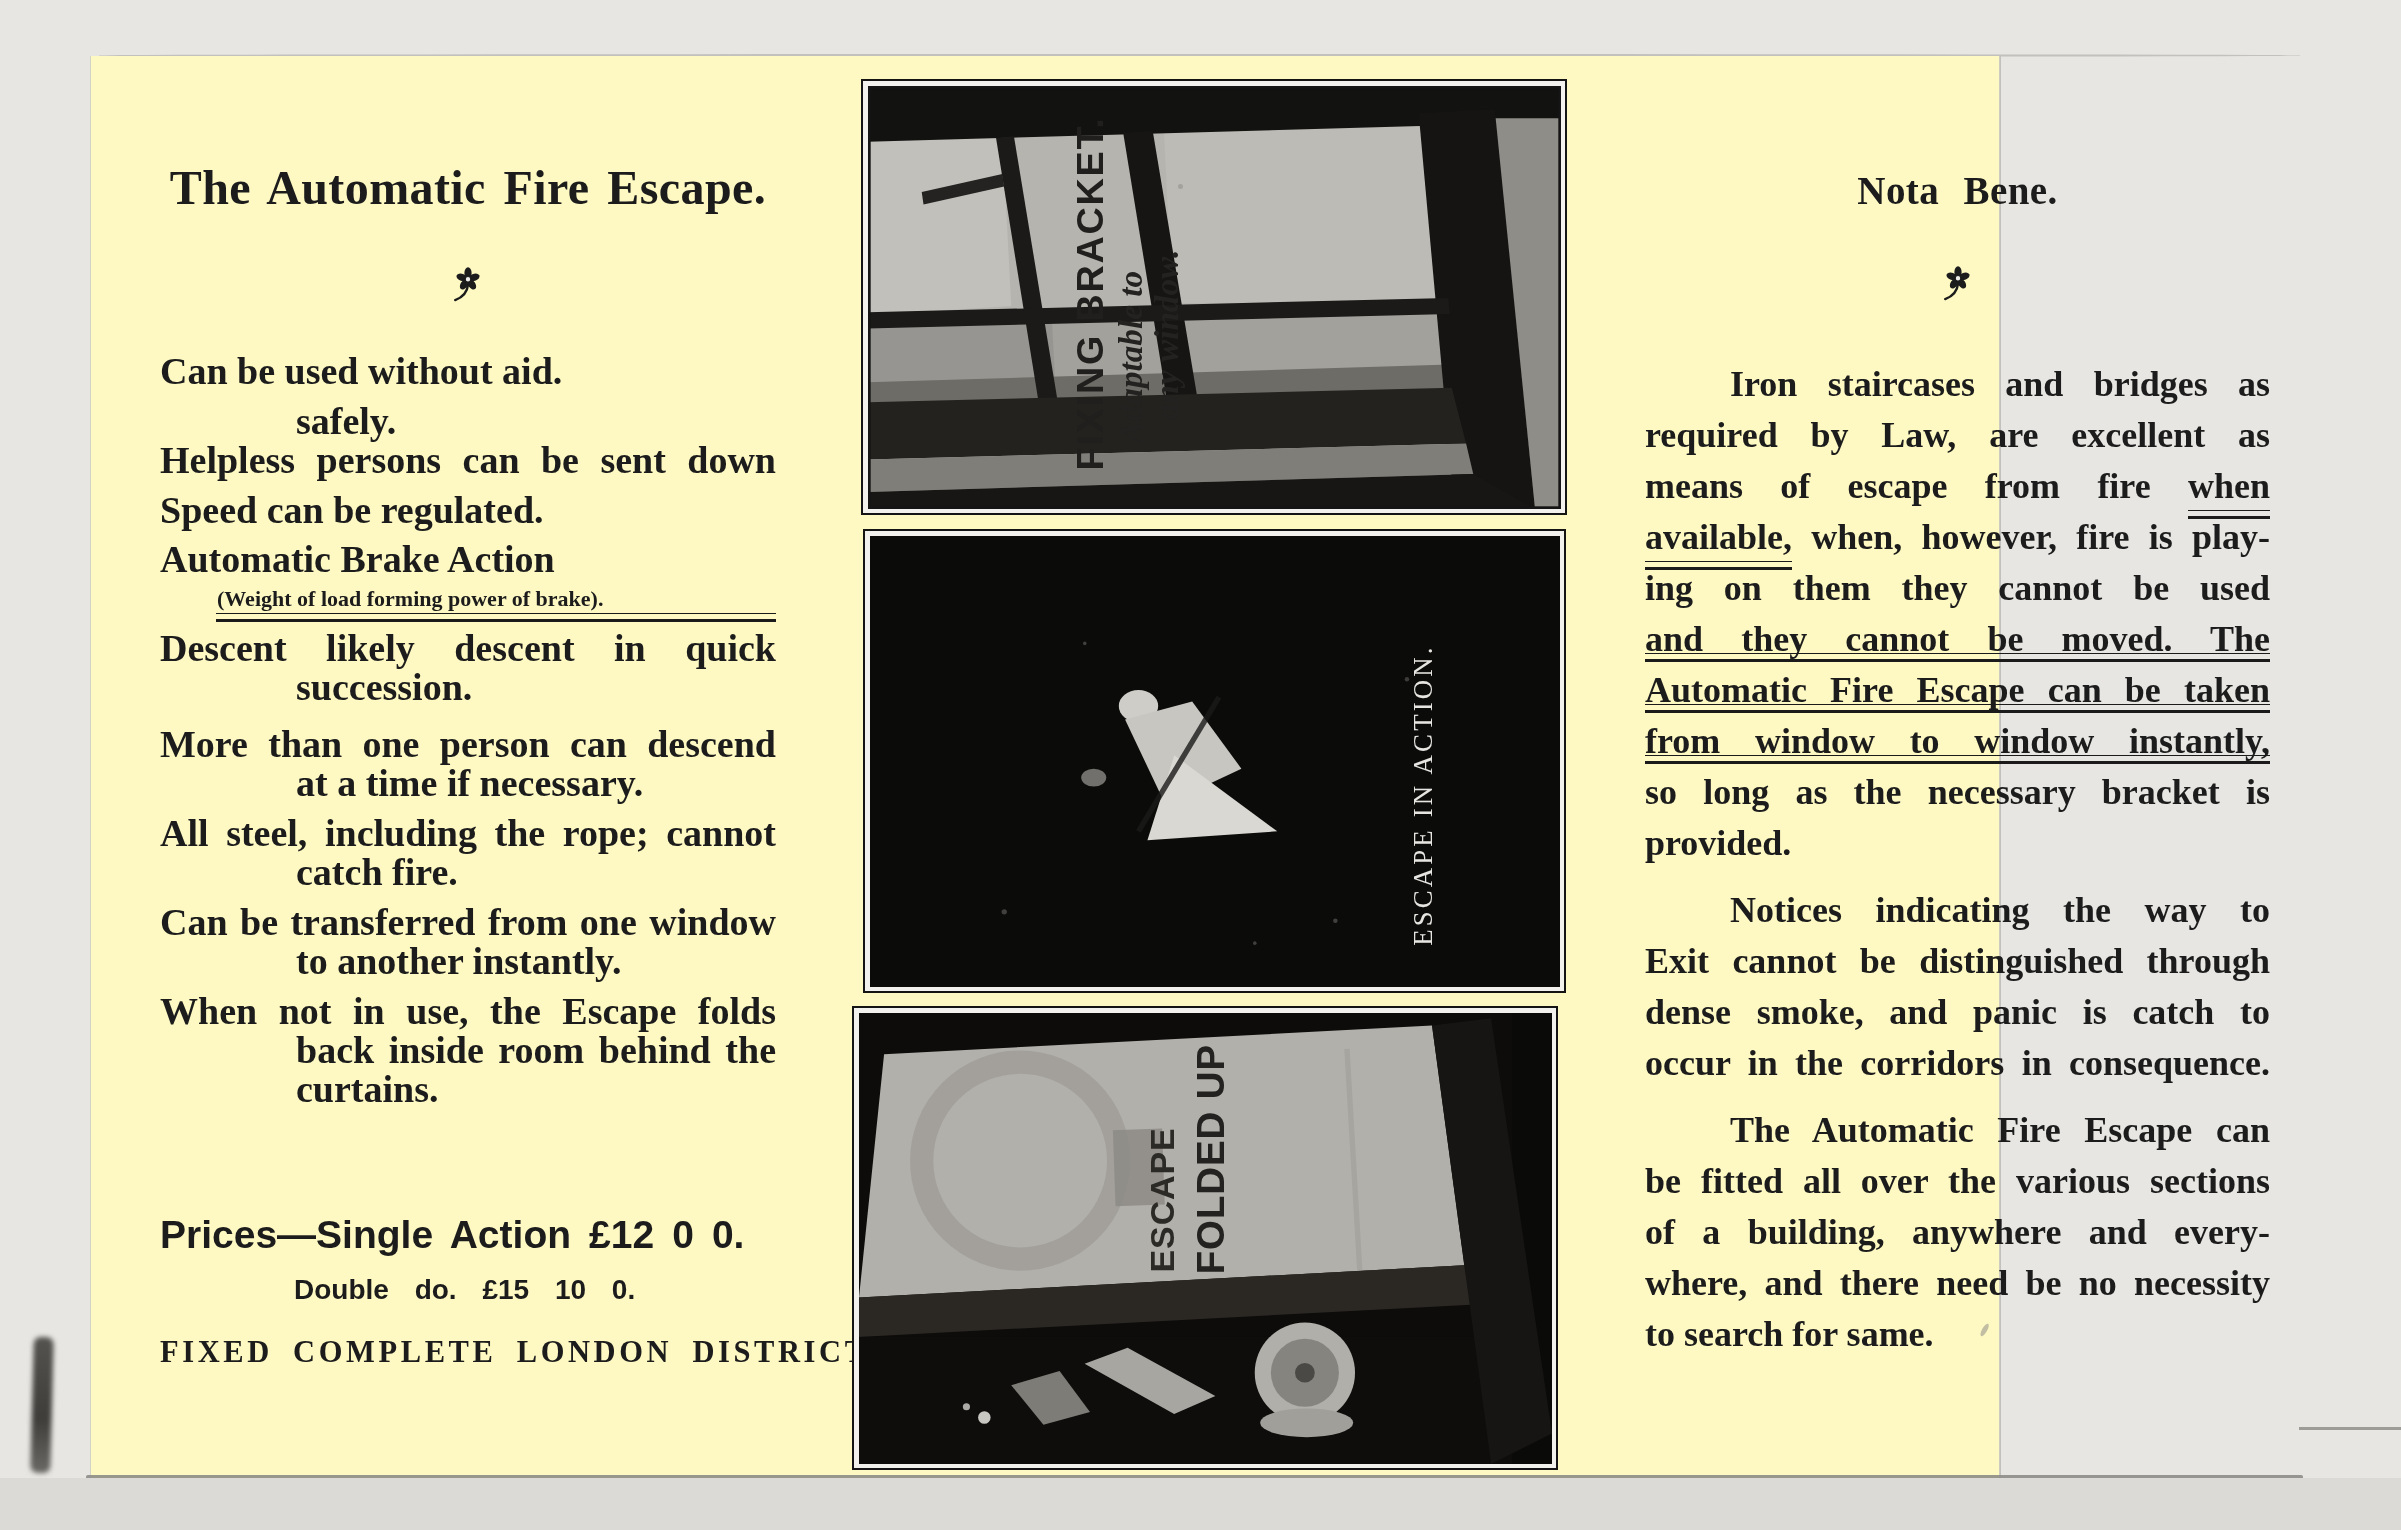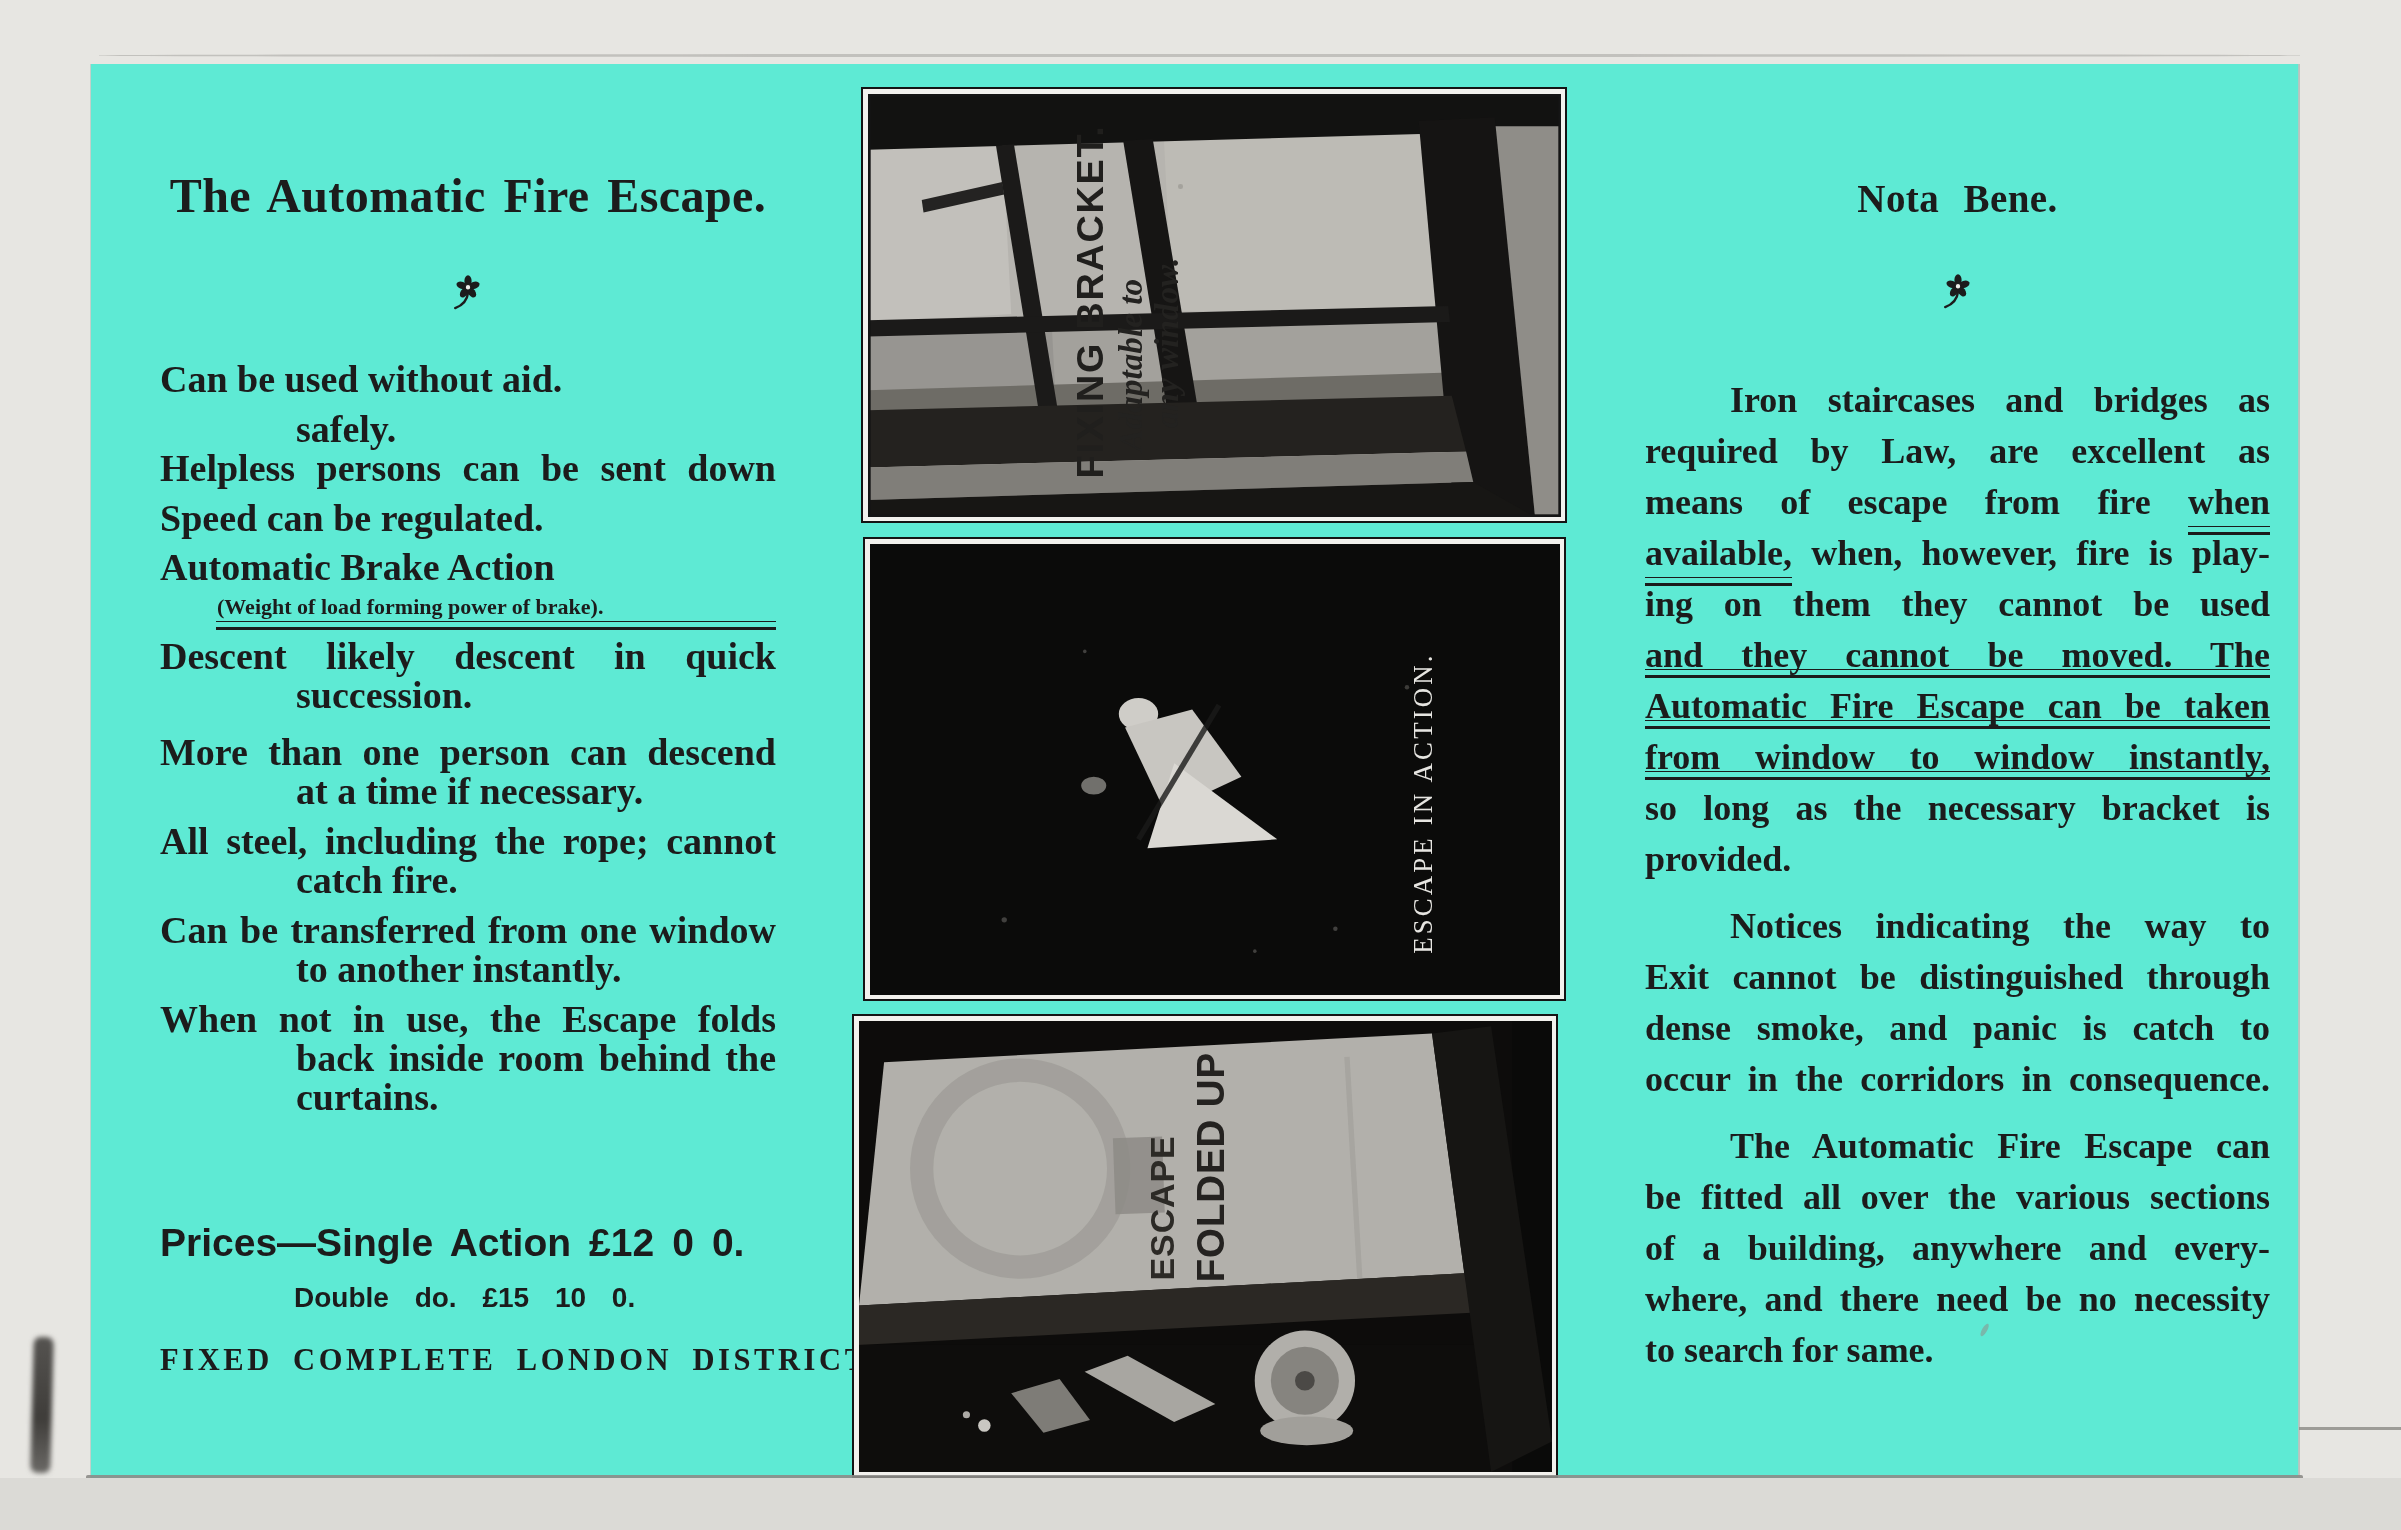--- a/index.html
+++ b/index.html
@@ -5,22 +5,22 @@
   html,body{margin:0;padding:0;}
   body{
     width:2401px;height:1530px;position:relative;overflow:hidden;
     background:#e7e6e2;
     font-family:"Liberation Serif", serif;
     color:#1c1c1c;
   }
   .scan{position:absolute;inset:0;}
   
   .page{
-    position:absolute;left:90px;top:64px;width:2210px;height:1423px;
-    background:#5eead4;
+    position:absolute;left:90px;top:56px;width:1911px;height:1423px;
+    background:#fef9c3;
     box-shadow:inset 0.9px 0 0 #cfcec9, inset -1.8px 0 0 #c2c1bd;
   }
   .fold-line{position:absolute;left:99px;top:54px;width:2201px;height:2.7px;background:#b5b4b0;opacity:.75;border-radius:50%;}
   .bottom-strip{position:absolute;left:0;top:1478px;width:2401px;height:52px;background:#dbdad6;}
   .bottom-edge{position:absolute;left:86px;top:1475px;width:2217px;height:3.6px;background:#8d8c88;border-radius:1.8px;opacity:.9;}
   .right-edge-line{position:absolute;left:2299px;top:1427px;width:102px;height:2.7px;background:#8f8e8a;opacity:.85;}
   .left-smudge{
     position:absolute;left:32px;top:1337px;width:20px;height:136px;
     background:linear-gradient(#555350,#3f3d3a 60%,#6b6966);
     filter:blur(2.7px);transform:rotate(1.5deg);border-radius:7.2px;
@@ -60,21 +60,21 @@
   .prices{position:absolute;left:0;top:1154px;width:616px;font-family:"Liberation Sans",sans-serif;font-weight:bold;}
   .price-line1{font-size:39px;height:50px;line-height:50px;word-spacing:7.2px;white-space:nowrap;}
   .price-line2{font-size:28px;height:50px;line-height:50px;margin-top:5.4px;padding-left:134px;word-spacing:18px;white-space:nowrap;}
   .price-footer{
     font-family:"Liberation Serif",serif;font-size:30.5px;font-weight:bold;
     letter-spacing:3.6px;word-spacing:9px;margin-top:20px;white-space:nowrap;
   }
 
   .rc-text{position:absolute;left:0;top:303px;width:625px;font-size:36px;font-weight:bold;}
   .rpara{margin-top:16px;}
-  .rpara:first-child{margin-top:8px;}
+  .rpara:first-child{margin-top:0;}
   .line.rl{height:51px;line-height:51px;}
   .rl.ind{padding-left:85px;}
   .rc .line.rule::after{
     content:"";position:absolute;left:0;right:0;bottom:2.7px;height:9px;
     border-top:1.8px solid #1b1b1b;border-bottom:3.6px solid #1b1b1b;box-sizing:border-box;
   }
   .useg{position:relative;}
   .useg::after{
     content:"";position:absolute;left:0;right:0;bottom:-12.5px;height:9px;
     border-top:1.8px solid #1b1b1b;border-bottom:3.6px solid #1b1b1b;box-sizing:border-box;

